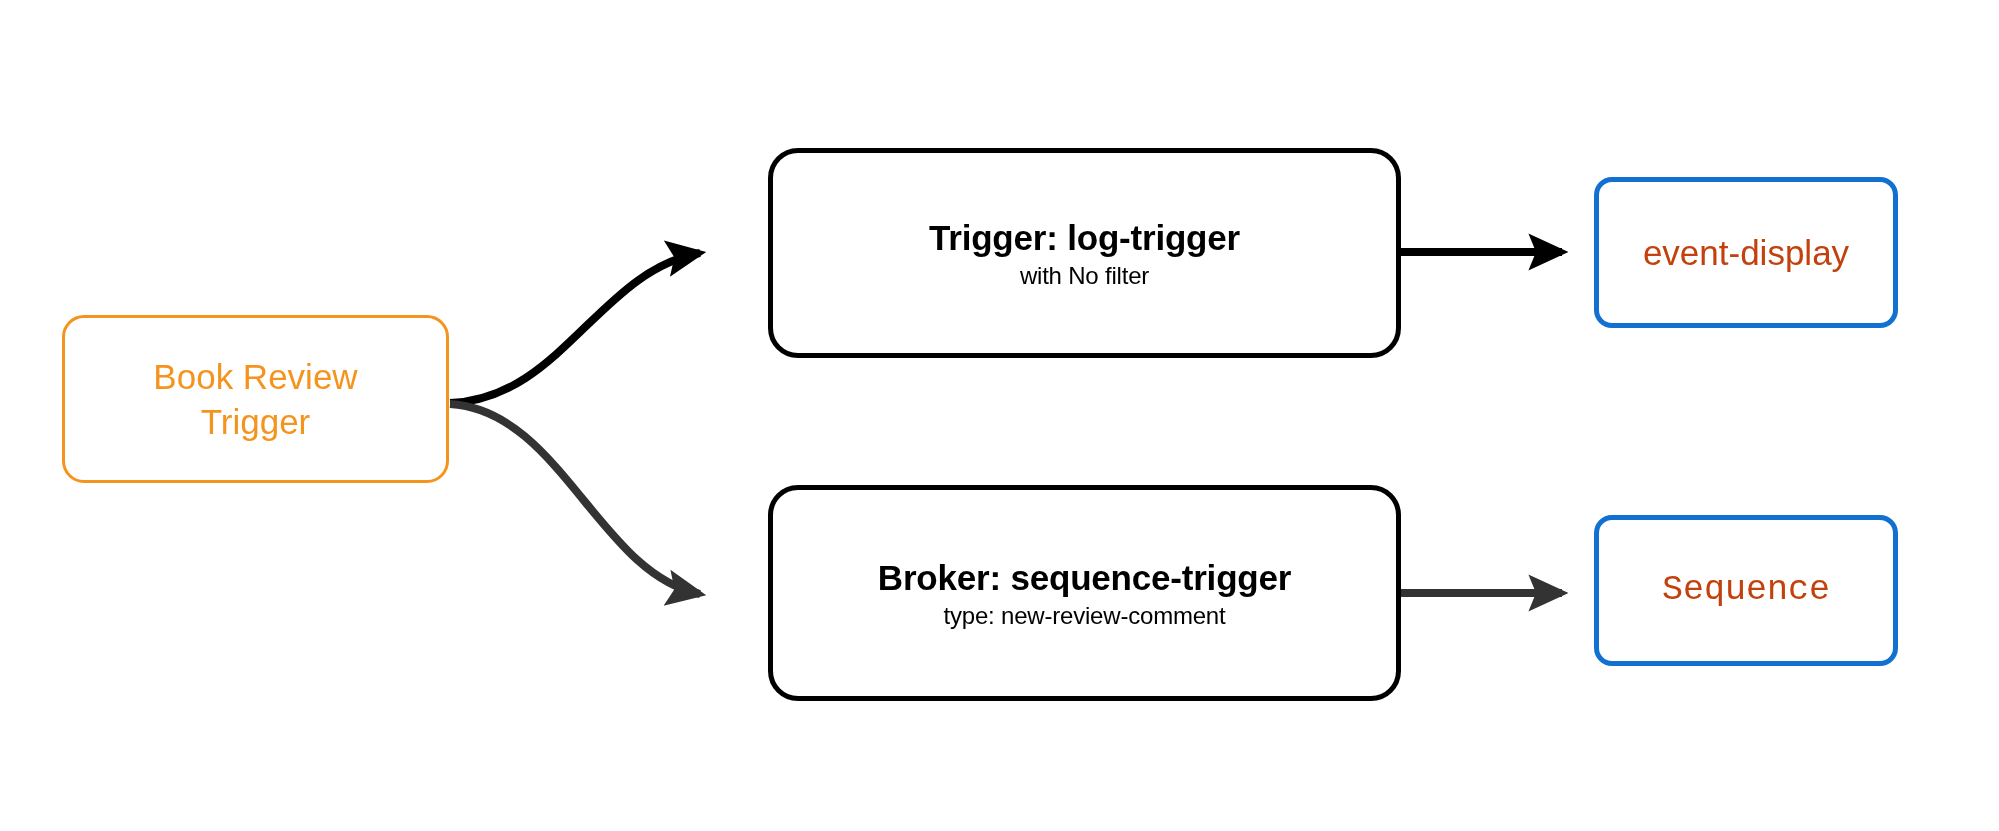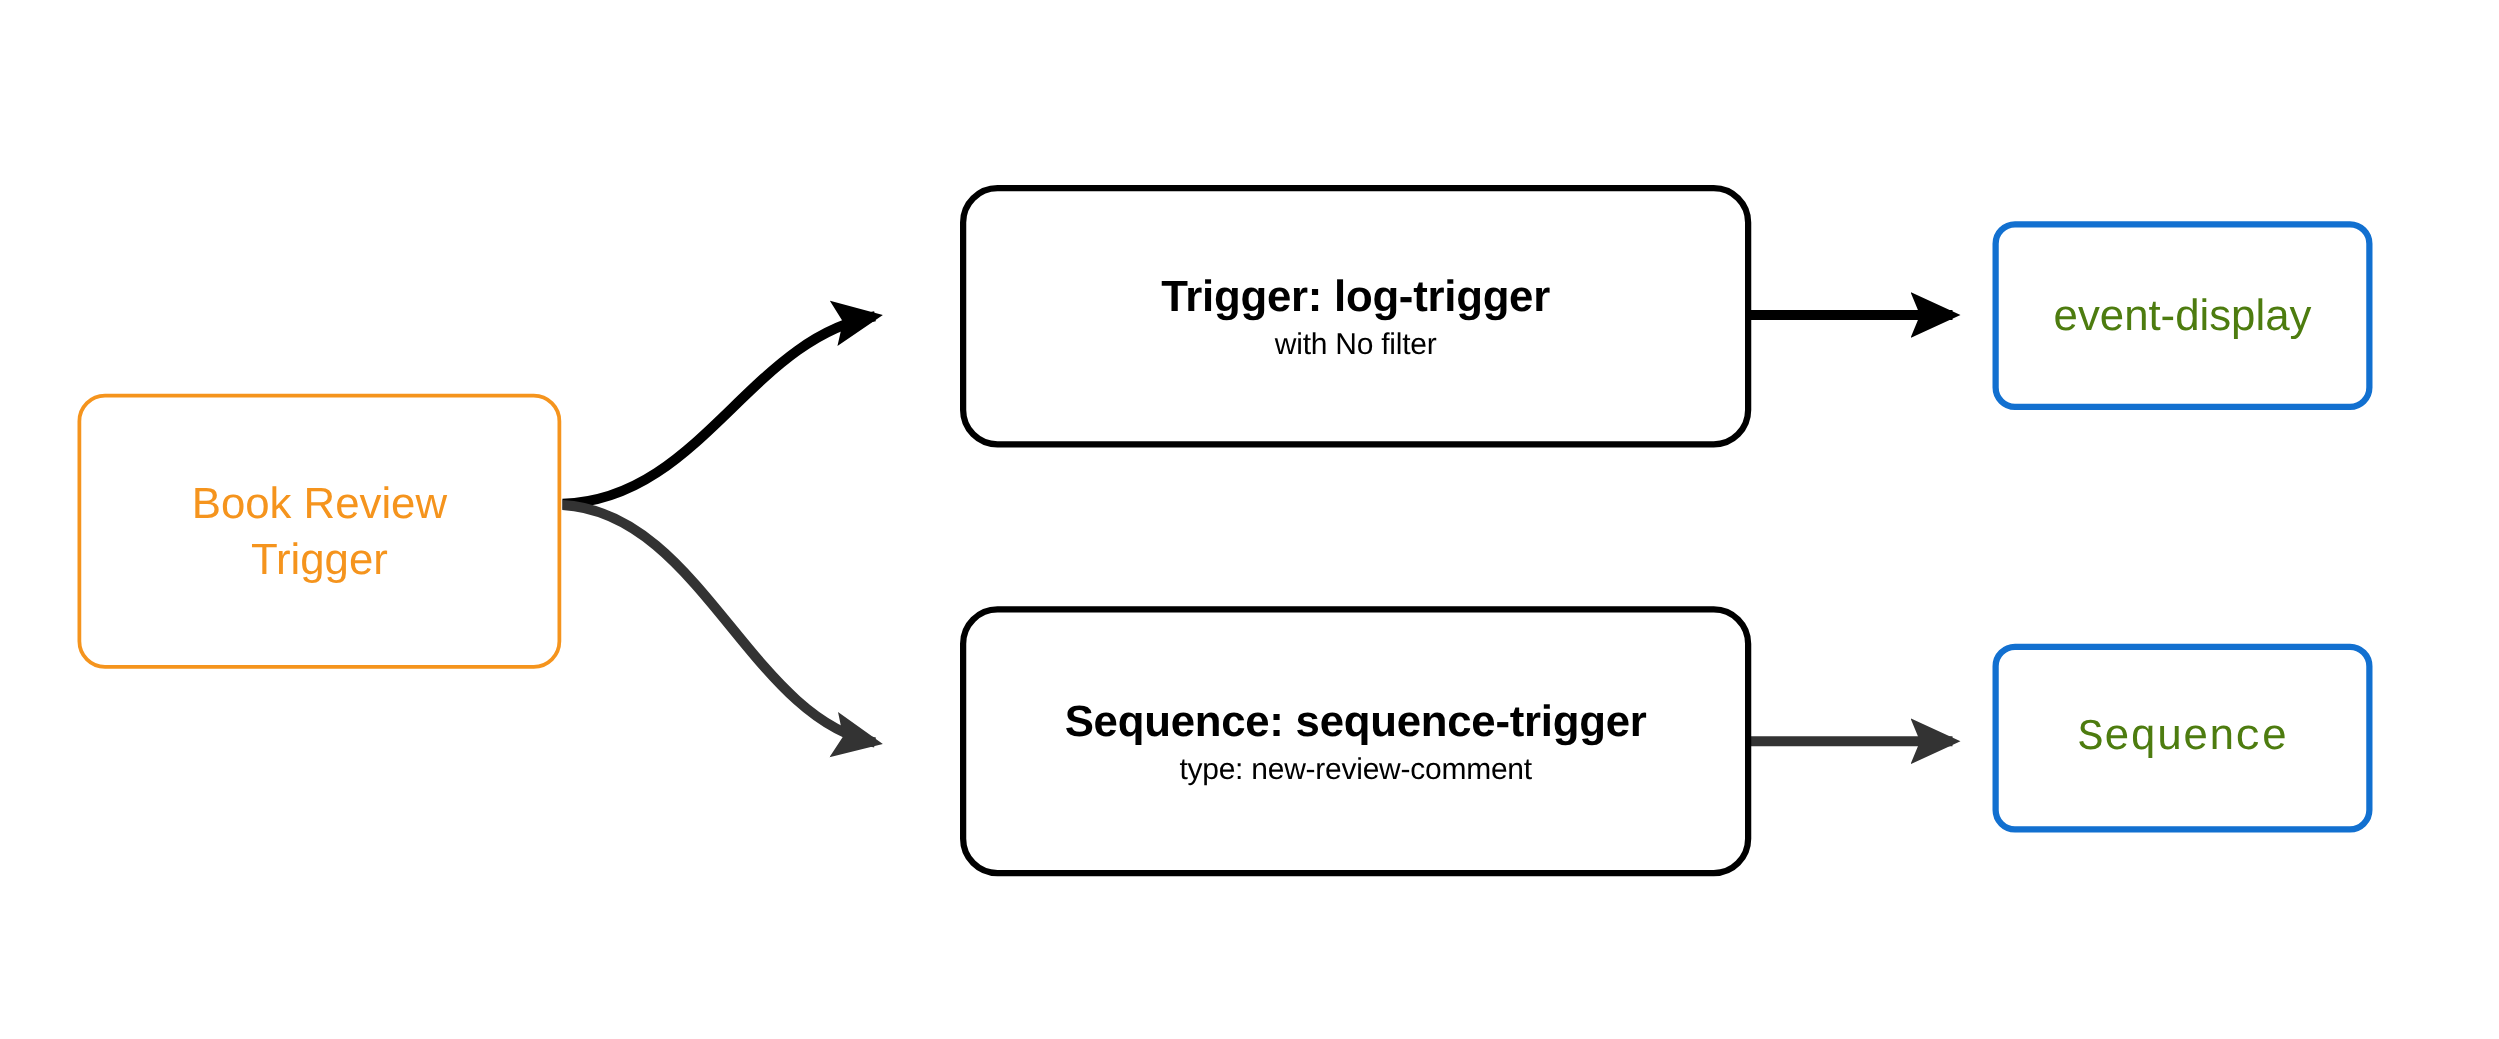--- a/index.html
+++ b/index.html
@@ -35,21 +35,21 @@
     background: #ffffff;
     text-align: center;
     line-height: 1.30;
   }
 
   
   .node-broker {
     left: 62px;
     top: 315px;
     width: 387px;
-    height: 220px;
+    height: 168px;
     border: 3px solid #F5941D;
     border-radius: 22px;
     color: #F5941D;
     font-size: 35px;
     font-weight: 400;
   }
   .node-broker .line { display: block; }
 
   
   .node-trigger {
@@ -73,21 +73,21 @@
     letter-spacing: -0.2px;
   }
 
   
   .node-sink {
     left: 1594px;
     width: 304px;
     height: 151px;
     border: 5px solid #1270D0;
     border-radius: 18px;
-    color: #4d7c0f;
+    color: #c2410c;
     font-size: 35px;
     font-weight: 400;
   }
   .node-sink.top    { top: 177px; }
   .node-sink.bottom { top: 515px; font-family: Liberation Mono, monospace; }
 </style>
 </head>
 <body>
 
 <div id="canvas">
@@ -115,21 +115,21 @@
     <span class="line">Book Review</span>
     <span class="line">Trigger</span>
   </div>
 
   <div class="node node-trigger top">
     <span class="trigger-title">Trigger: log-trigger</span>
     <span class="trigger-sub">with No filter</span>
   </div>
 
   <div class="node node-trigger bottom">
-    <span class="trigger-title">Sequence: sequence-trigger</span>
+    <span class="trigger-title">Broker: sequence-trigger</span>
     <span class="trigger-sub">type: new-review-comment</span>
   </div>
 
   <div class="node node-sink top">
     <span>event-display</span>
   </div>
 
   <div class="node node-sink bottom">
     <span>Sequence</span>
   </div>

